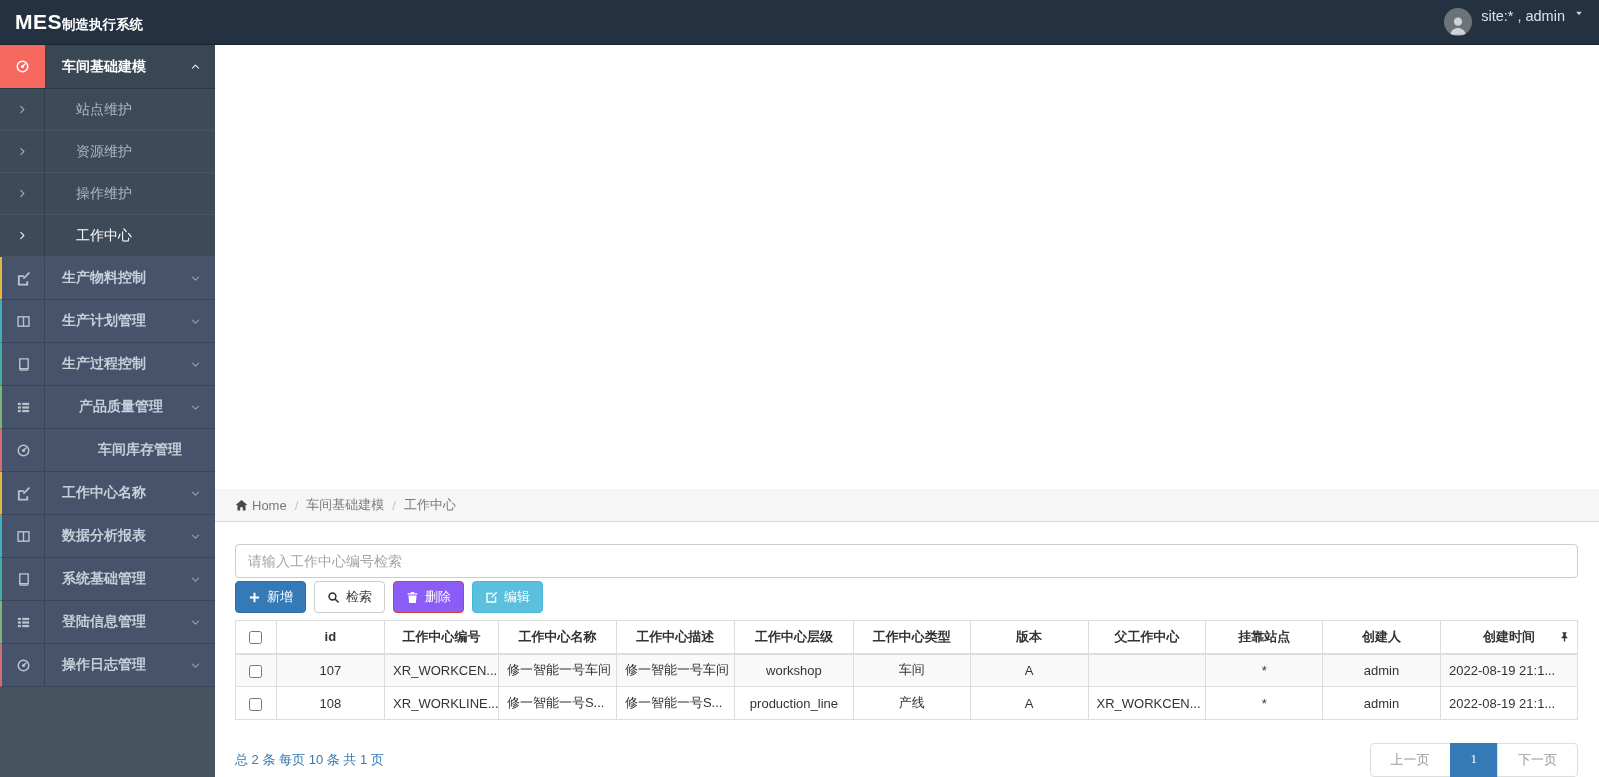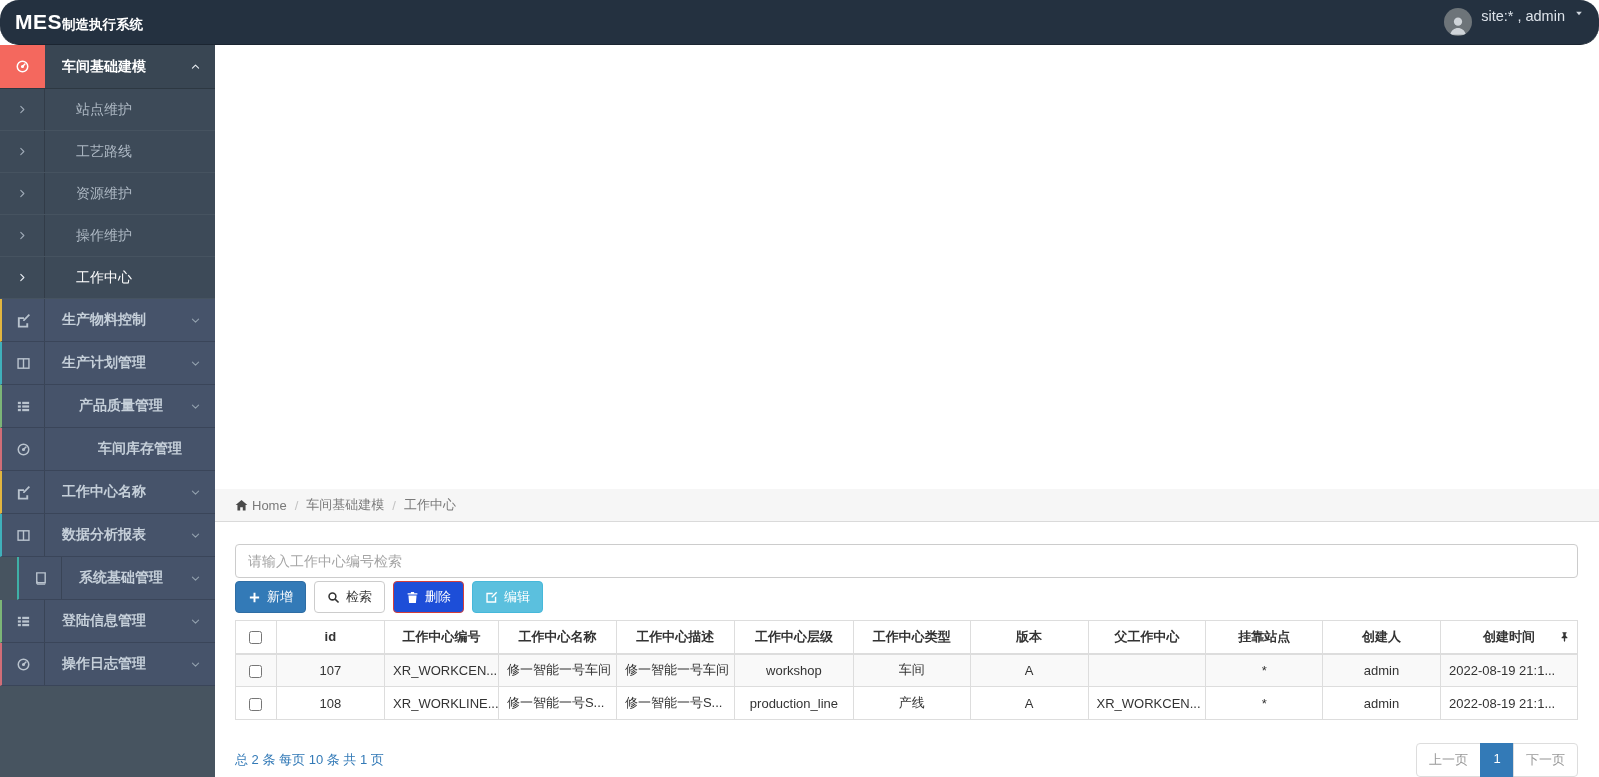--- a/index.html
+++ b/index.html
@@ -2,21 +2,21 @@
 <html><head>
 <meta charset="utf-8">
 <style>
   * { margin:0; padding:0; box-sizing:border-box; }
   html,body { width:1599px; height:777px; overflow:hidden; background:#fff;
               font-family:"Liberation Sans", sans-serif; }
   .app { width:1599px; height:777px; display:flex; flex-direction:column; }
 
   
   .topbar { height:45px; flex:0 0 45px; background:#243140; border-bottom:1px solid #1b2531;
-            display:flex; align-items:center; justify-content:space-between; padding:0 15px;border-radius:19px; }
+            display:flex; align-items:center; justify-content:space-between; padding:0 15px; }
   .brand { color:#fff; display:flex; align-items:baseline; }
   .brand-bold { font-size:21px; font-weight:bold; letter-spacing:0.5px; }
   .brand-rest { font-size:13.5px; font-weight:bold; }
   .userbox { display:flex; align-items:flex-start; gap:9px; color:#dde3ea; font-size:14.5px; }
   .avatar { width:28px; height:28px; border-radius:50%; background:#6d7479; overflow:hidden;
             display:flex; align-items:flex-end; justify-content:center; }
   .avatar svg { width:22px; height:22px; }
   .caret { display:inline-flex; width:10px; color:#cfd6dd; }
 
   
@@ -62,40 +62,40 @@
   .search-input { width:100%; height:34px; border:1px solid #ccc; border-radius:4px;
                   padding:8px 12px; font-size:14px; color:#555; outline:none; }
   .search-input::placeholder { color:#a5a5a5; }
 
   .btn-row { margin-top:3px; display:flex; gap:8px; }
   .btn { height:32px; padding:0 12px; border-radius:4px; font-size:13px; cursor:pointer;
          display:inline-flex; align-items:center; gap:6px; border:1px solid transparent; }
   .btn .ico svg { width:13px; height:13px; }
   .btn-primary { background:#337ab7; border-color:#2e6da4; color:#fff; }
   .btn-default { background:#fff; border-color:#ccc; color:#333; }
-  .btn-danger  { background:#1d4ed8; border-color:#d43f3a; color:#fff; }
+  .btn-danger  { background:#8b5cf6; border-color:#d43f3a; color:#fff; }
   .btn-info    { background:#5bc0de; border-color:#46b8da; color:#fff; }
 
   table.grid { margin-top:7px; width:100%; border-collapse:collapse; table-layout:fixed;
                font-size:13px; color:#333; }
   .grid th, .grid td { border:1px solid #ddd; height:33px; padding:0 8px; text-align:center;
                        overflow:hidden; white-space:nowrap; text-overflow:clip; }
   .grid thead th { font-weight:bold; border-bottom:2px solid #ddd; background:#fff; position:relative; }
   .grid tbody tr:nth-child(odd) { background:#f9f9f9; }
   .grid td.left { text-align:left; }
   .grid input[type=checkbox] { width:13px; height:13px; vertical-align:middle; }
   .pin-ico { position:absolute; right:7px; top:50%; transform:translateY(-50%);
              display:inline-flex; color:#333; }
   .pin-ico svg { width:11px; height:11px; }
 
   .pager-row { margin-top:23px; display:flex; justify-content:space-between; align-items:center; }
   .summary { color:#337ab7; font-size:13px; }
   .pagination { display:flex; list-style:none; }
-  .page-btn { min-width:34px; padding:7px 12px; border:1px solid #ddd; background:#fff;
-              color:#999; font-size:13px; margin-left:-1px; text-align:center; cursor:pointer; }
+  .page-btn { min-width:34px; padding:7px 20px; border:1px solid #ddd; background:#fff;
+              color:#999; font-size:13px; margin-left:-1px; text-align:center; cursor:pointer;font-family:Liberation Serif, serif; }
   .page-btn.first { border-radius:4px 0 0 4px; margin-left:0; }
   .page-btn.last  { border-radius:0 4px 4px 0; }
   .page-btn.active { background:#337ab7; border-color:#337ab7; color:#fff; }
 </style>
 </head>
 <body>
 
 <div class="app">
 
   <div class="topbar">
@@ -145,28 +145,20 @@
               </svg>
             </span>
             <span class="slabel">站点维护</span>
           </div>
           <div class="sitem sub">
             <span class="icell schev">
               <svg viewBox="0 0 16 16" fill="none" stroke="currentColor" stroke-width="1.6" stroke-linecap="round" stroke-linejoin="round">
                 <path d="M5.5 3.5 10 8l-4.5 4.5"></path>
               </svg>
             </span>
-            <span class="slabel">工艺路线</span>
-          </div>
-          <div class="sitem sub">
-            <span class="icell schev">
-              <svg viewBox="0 0 16 16" fill="none" stroke="currentColor" stroke-width="1.6" stroke-linecap="round" stroke-linejoin="round">
-                <path d="M5.5 3.5 10 8l-4.5 4.5"></path>
-              </svg>
-            </span>
             <span class="slabel">资源维护</span>
           </div>
           <div class="sitem sub">
             <span class="icell schev">
               <svg viewBox="0 0 16 16" fill="none" stroke="currentColor" stroke-width="1.6" stroke-linecap="round" stroke-linejoin="round">
                 <path d="M5.5 3.5 10 8l-4.5 4.5"></path>
               </svg>
             </span>
             <span class="slabel">操作维护</span>
           </div>
@@ -195,20 +187,34 @@
             </span>
           </div>
           <div class="sitem section" style="border-left-color: rgb(63, 176, 187);">
             <span class="icell ico">
               <svg viewBox="0 0 16 16" fill="none" stroke="currentColor" stroke-width="1.5">
                 <rect x="2.2" y="3" width="11.6" height="10"></rect>
                 <path d="M8 3v10"></path>
               </svg>
             </span>
             <span class="slabel">生产计划管理</span>
+            <span class="schev">
+              <svg viewBox="0 0 16 16" fill="none" stroke="currentColor" stroke-width="1.6" stroke-linecap="round" stroke-linejoin="round">
+                <path d="M3.5 6 8 10.5 12.5 6"></path>
+              </svg>
+            </span>
+          </div>
+          <div class="sitem section" style="border-left-color: rgb(63, 176, 166);">
+            <span class="icell ico">
+              <svg viewBox="0 0 16 16" fill="none" stroke="currentColor" stroke-width="1.5">
+                <path d="M4 2h9v10.5H5.5A1.5 1.5 0 0 1 4 11z"></path>
+                <path d="M4 11v1.5A1.5 1.5 0 0 0 5.5 14H13"></path>
+              </svg>
+            </span>
+            <span class="slabel">生产过程控制</span>
             <span class="schev">
               <svg viewBox="0 0 16 16" fill="none" stroke="currentColor" stroke-width="1.6" stroke-linecap="round" stroke-linejoin="round">
                 <path d="M3.5 6 8 10.5 12.5 6"></path>
               </svg>
             </span>
           </div>
           <div class="sitem section" style="border-left-color: rgb(124, 181, 119); gap: 17px;">
             <span class="icell ico">
               <svg viewBox="0 0 16 16">
                 <g fill="currentColor">
@@ -264,21 +270,21 @@
                 <path d="M8 3v10"></path>
               </svg>
             </span>
             <span class="slabel">数据分析报表</span>
             <span class="schev">
               <svg viewBox="0 0 16 16" fill="none" stroke="currentColor" stroke-width="1.6" stroke-linecap="round" stroke-linejoin="round">
                 <path d="M3.5 6 8 10.5 12.5 6"></path>
               </svg>
             </span>
           </div>
-          <div class="sitem section" style="border-left-color: rgb(63, 176, 166); margin-left: 17px;">
+          <div class="sitem section" style="border-left-color: rgb(63, 176, 166);">
             <span class="icell ico">
               <svg viewBox="0 0 16 16" fill="none" stroke="currentColor" stroke-width="1.5">
                 <path d="M4 2h9v10.5H5.5A1.5 1.5 0 0 1 4 11z"></path>
                 <path d="M4 11v1.5A1.5 1.5 0 0 0 5.5 14H13"></path>
               </svg>
             </span>
             <span class="slabel">系统基础管理</span>
             <span class="schev">
               <svg viewBox="0 0 16 16" fill="none" stroke="currentColor" stroke-width="1.6" stroke-linecap="round" stroke-linejoin="round">
                 <path d="M3.5 6 8 10.5 12.5 6"></path>

